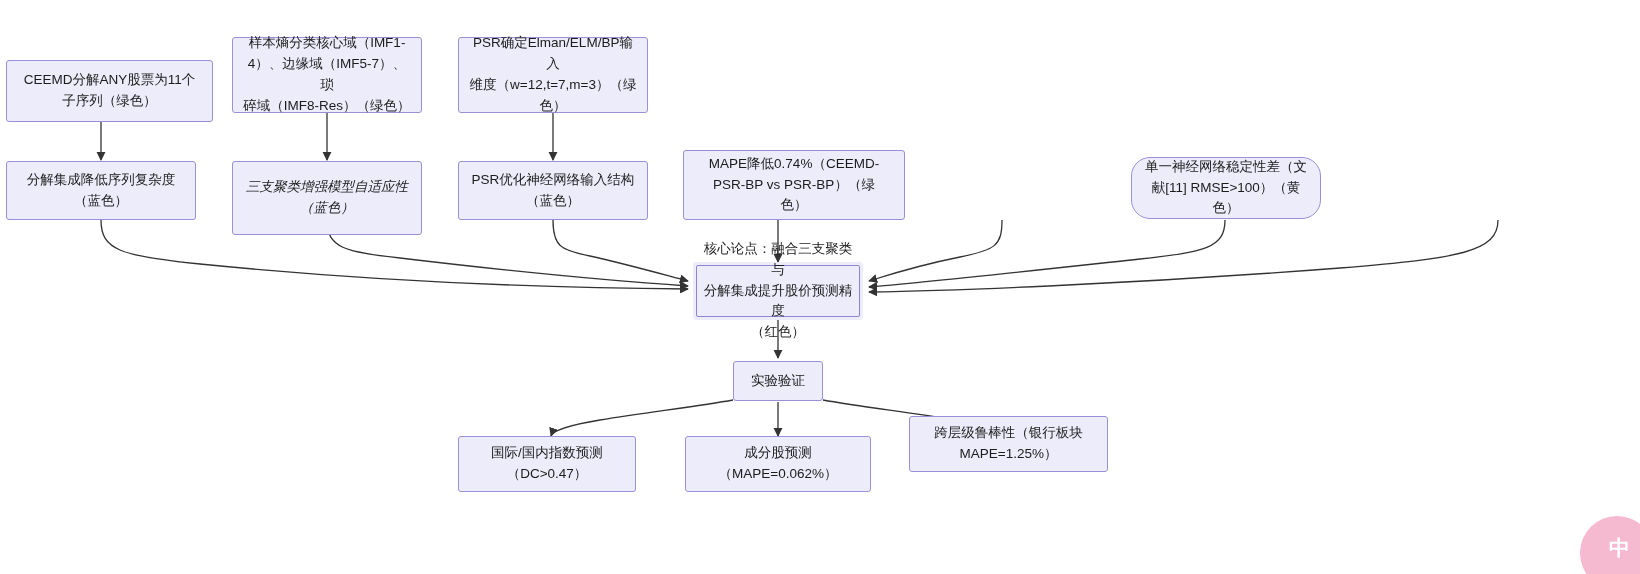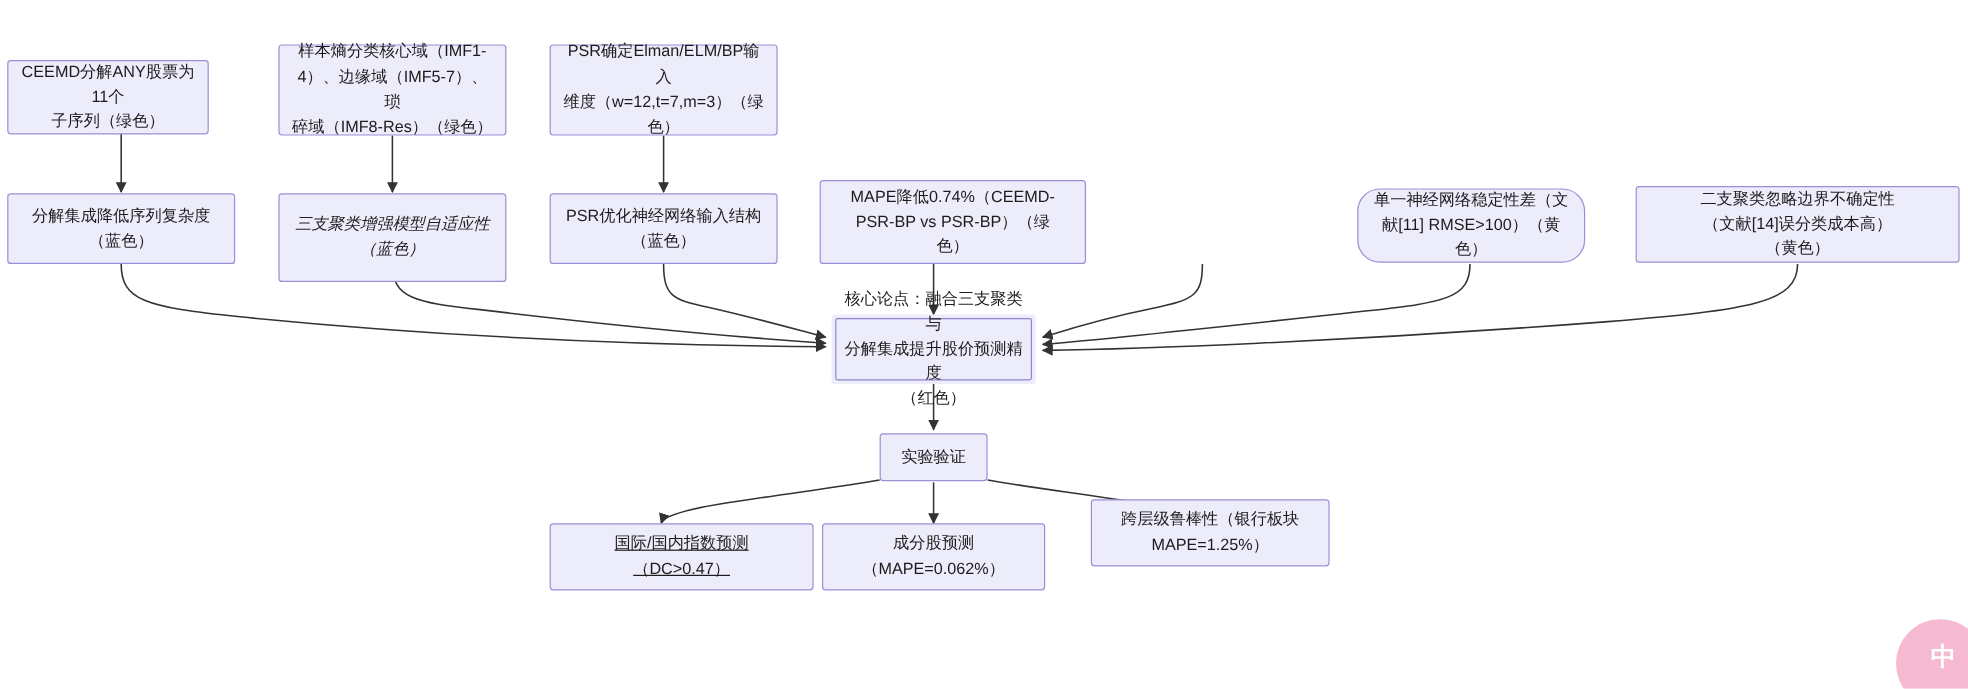--- a/index.html
+++ b/index.html
@@ -113,21 +113,21 @@
       <path d="M 1498 220 C 1498 252, 1460 258, 1340 268 C 1120 285, 940 291, 869 292"></path>
 
       <path d="M 778 320 L 778 358"></path>
 
       <path d="M 733 400 C 700 406, 650 412, 600 420 C 570 425, 553 430, 551 436"></path>
       <path d="M 778 402 L 778 436"></path>
       <path d="M 823 400 C 856 406, 906 412, 956 420 C 986 425, 1003 430, 1005 436"></path>
     </g>
   </svg>
 
-  <div class="node" style="left:6px; top:50px; width:168px; height:62px;">
+  <div class="node" style="left:6px; top:60px; width:207px; height:62px;">
     <span class="label">CEEMD分解ANY股票为11个
 子序列（绿色）</span>
   </div>
   <div class="node" style="left:232px; top:37px; width:190px; height:76px;">
     <span class="label">样本熵分类核心域（IMF1-
 4）、边缘域（IMF5-7）、琐
 碎域（IMF8-Res）（绿色）</span>
   </div>
   <div class="node" style="left:458px; top:37px; width:190px; height:76px;">
     <span class="label">PSR确定Elman/ELM/BP输入
@@ -149,39 +149,34 @@
   </div>
   <div class="node" style="left:683px; top:150px; width:222px; height:70px;">
     <span class="label">MAPE降低0.74%（CEEMD-
 PSR-BP vs PSR-BP）（绿
 色）</span>
   </div>
   <div class="node" style="left:1131px; top:157px; width:190px; height:62px;border-radius:19px;">
     <span class="label">单一神经网络稳定性差（文
 献[11] RMSE&gt;100）（黄色）</span>
   </div>
-  <div class="node" style="left:1363px; top:155px; width:270px; height:64px;">
-    <span class="label">二支聚类忽略边界不确定性
-（文献[14]误分类成本高）
-（黄色）</span>
-  </div>
 
   <div class="node core" style="left:693px; top:262px; width:170px; height:58px;">
     <div class="inner">
       <span class="label">核心论点：融合三支聚类与
 分解集成提升股价预测精度
 （红色）</span>
     </div>
   </div>
 
   <div class="node" style="left:733px; top:361px; width:90px; height:40px;">
     <span class="label">实验验证</span>
   </div>
 
-  <div class="node" style="left:458px; top:436px; width:220px; height:56px;text-decoration:underline;">
+  <div class="node" style="left:458px; top:436px; width:178px; height:56px;">
     <span class="label">国际/国内指数预测
 （DC&gt;0.47）</span>
   </div>
   <div class="node" style="left:685px; top:436px; width:186px; height:56px;">
     <span class="label">成分股预测
 （MAPE=0.062%）</span>
   </div>
   <div class="node" style="left:909px; top:416px; width:199px; height:56px;">
     <span class="label">跨层级鲁棒性（银行板块
 MAPE=1.25%）</span>

